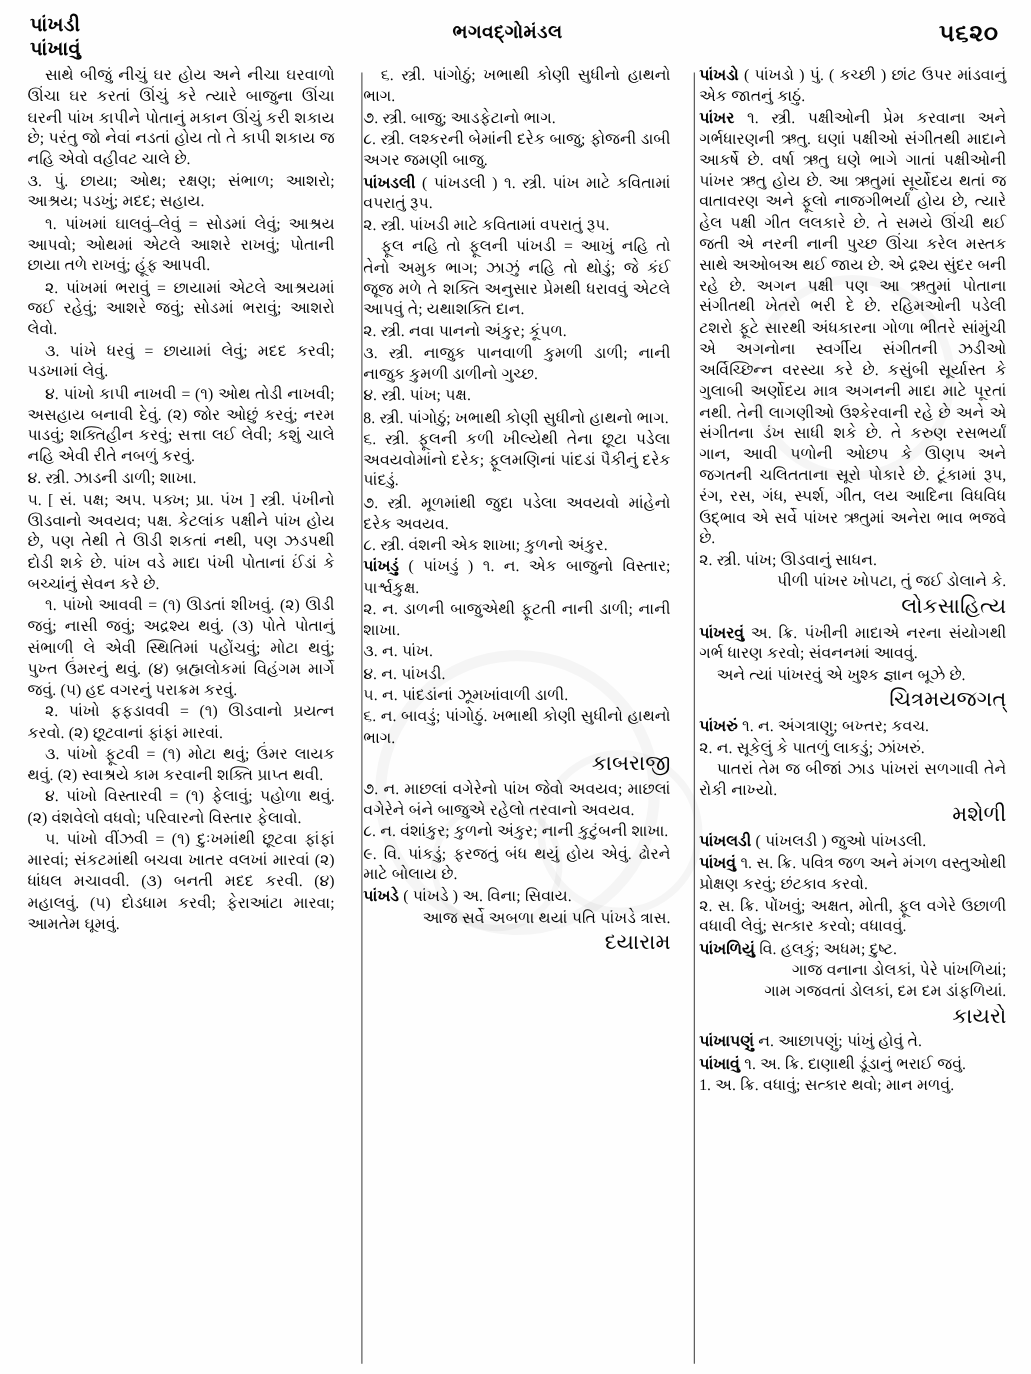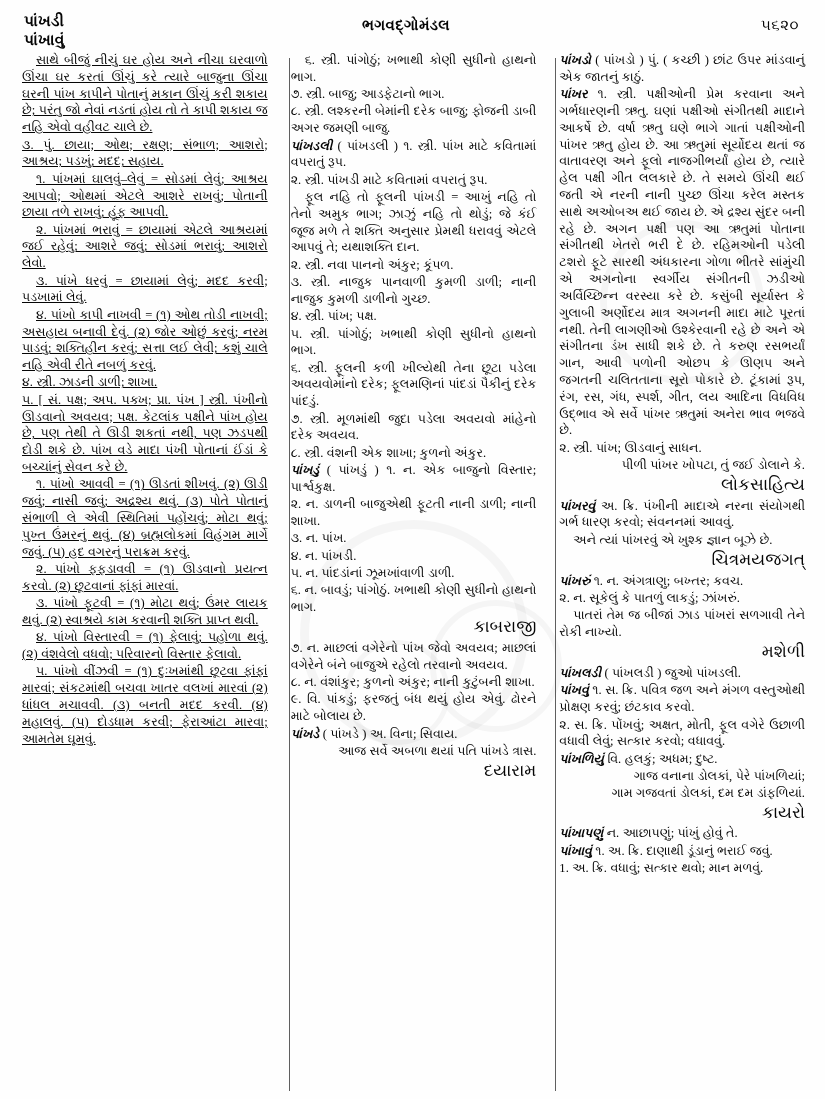--- a/index.html
+++ b/index.html
@@ -60,22 +60,22 @@
     top: 17px;
     text-align: center;
     font-weight: bold;
     font-size: 15px;
     letter-spacing: 0.3px;
   }
   .hdr-right {
     position: absolute;
     right: 26px;
     top: 17px;
-    font-weight: normal;
-    font-size: 15px;
+    font-weight: bold;
+    font-size: 19px;
     letter-spacing: 0.5px;
   }
 
   
   .columns {
     position: absolute;
     top: 52px;
     left: 0;
     right: 0;
     bottom: 8px;
@@ -84,21 +84,21 @@
     box-sizing: border-box;
   }
   .col {
     flex: 1 1 0;
     padding: 0 9px;
     box-sizing: border-box;
     position: relative;
     font-size: 12.6px;
     line-height: 1.335;
   }
-  .col.c1 { padding-left: 2px; padding-right: 12px; text-decoration: underline; }
+  .col.c1 { padding-left: 2px; padding-right: 12px; }
   .col.c2 { padding-left: 11px; padding-right: 11px; }
   .col.c3 { padding-left: 12px; padding-right: 2px; }
 
   .col-rule {
     position: absolute;
     top: 6px;
     bottom: 0;
     width: 1px;
     background: #2a2a2a;
     opacity: 0.75;
@@ -109,21 +109,20 @@
   p {
     margin: 0 0 0.5px 0;
     text-align: justify;
     text-justify: inter-word;
     word-spacing: 0.3px;
   }
   p.ind  { text-indent: 14px; }
   p.noind { text-indent: 0; }
   .hw {
     font-weight: bold;
-    font-style: italic;
   }
   .attrib {
     text-align: right;
     font-size: 17px;
     margin: 0 0 1px 0;
     text-indent: 0;
   }
   .verse {
     text-indent: 22px;
     text-align: right;
@@ -175,21 +174,21 @@
     <div class="col c2" id="col2">
         <p class="ind">૬. સ્ત્રી. પાંગોઠું; ખભાથી કોણી સુધીનો હાથનો ભાગ.</p>
         <p class="noind">૭. સ્ત્રી. બાજુ; આડફેટાનો ભાગ.</p>
         <p class="noind">૮. સ્ત્રી. લશ્કરની બેમાંની દરેક બાજુ; ફોજની ડાબી અગર જમણી બાજુ.</p>
         <p class="noind"><span class="hw">પાંખડલી</span> <span>( પાંખડલી ) ૧. સ્ત્રી. પાંખ માટે કવિતામાં વપરાતું રૂપ.</span></p>
         <p class="noind">૨. સ્ત્રી. પાંખડી માટે કવિતામાં વપરાતું રૂપ.</p>
         <p class="ind">ફૂલ નહિ તો ફૂલની પાંખડી = આખું નહિ તો તેનો અમુક ભાગ; ઝાઝું નહિ તો થોડું; જે કંઈ જૂજ મળે તે શક્તિ અનુસાર પ્રેમથી ધરાવવું એટલે આપવું તે; યથાશક્તિ દાન.</p>
         <p class="noind">૨. સ્ત્રી. નવા પાનનો અંકુર; કૂંપળ.</p>
         <p class="noind">૩. સ્ત્રી. નાજુક પાનવાળી કુમળી ડાળી; નાની નાજુક કુમળી ડાળીનો ગુચ્છ.</p>
         <p class="noind">૪. સ્ત્રી. પાંખ; પક્ષ.</p>
-        <p class="noind">૫. સ્ત્રી. પાંગોઠું; ખભાથી કોણી સુધીનો હાથનો ભાગ.</p>
+        <p class="noind">8. સ્ત્રી. પાંગોઠું; ખભાથી કોણી સુધીનો હાથનો ભાગ.</p>
         <p class="noind">૬. સ્ત્રી. ફૂલની કળી ખીલ્યેથી તેના છૂટા પડેલા અવયવોમાંનો દરેક; ફૂલમણિનાં પાંદડાં પૈકીનું દરેક પાંદડું.</p>
         <p class="noind">૭. સ્ત્રી. મૂળમાંથી જુદા પડેલા અવયવો માંહેનો દરેક અવયવ.</p>
         <p class="noind">૮. સ્ત્રી. વંશની એક શાખા; કુળનો અંકુર.</p>
         <p class="noind"><span class="hw">પાંખડું</span> <span>( પાંખડું ) ૧. ન. એક બાજુનો વિસ્તાર; પાર્શ્વકુક્ષ.</span></p>
         <p class="noind">૨. ન. ડાળની બાજુએથી ફૂટતી નાની ડાળી; નાની શાખા.</p>
         <p class="noind">૩. ન. પાંખ.</p>
         <p class="noind">૪. ન. પાંખડી.</p>
         <p class="noind">૫. ન. પાંદડાંનાં ઝૂમખાંવાળી ડાળી.</p>
         <p class="noind">૬. ન. બાવડું; પાંગોઠું. ખભાથી કોણી સુધીનો હાથનો ભાગ.</p>
         <p class="attrib">કાબરાજી</p>

